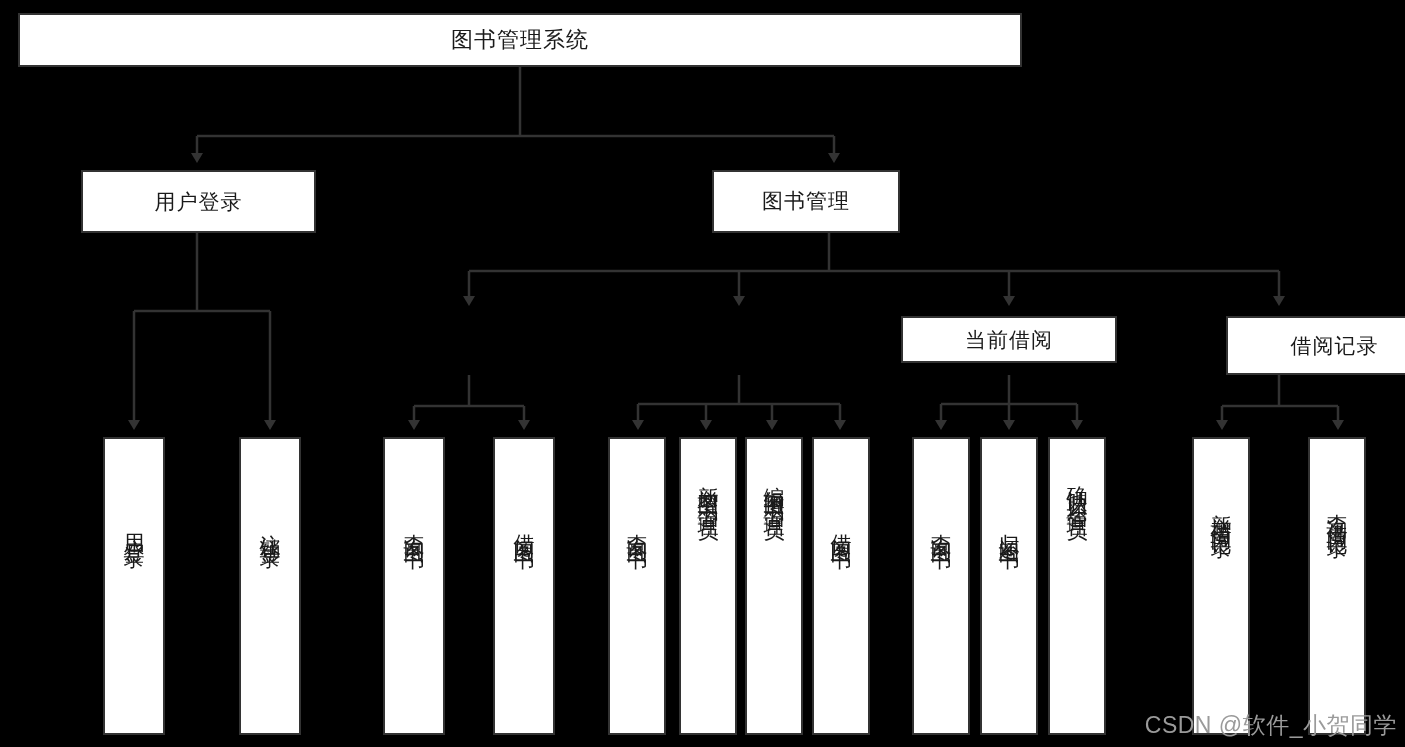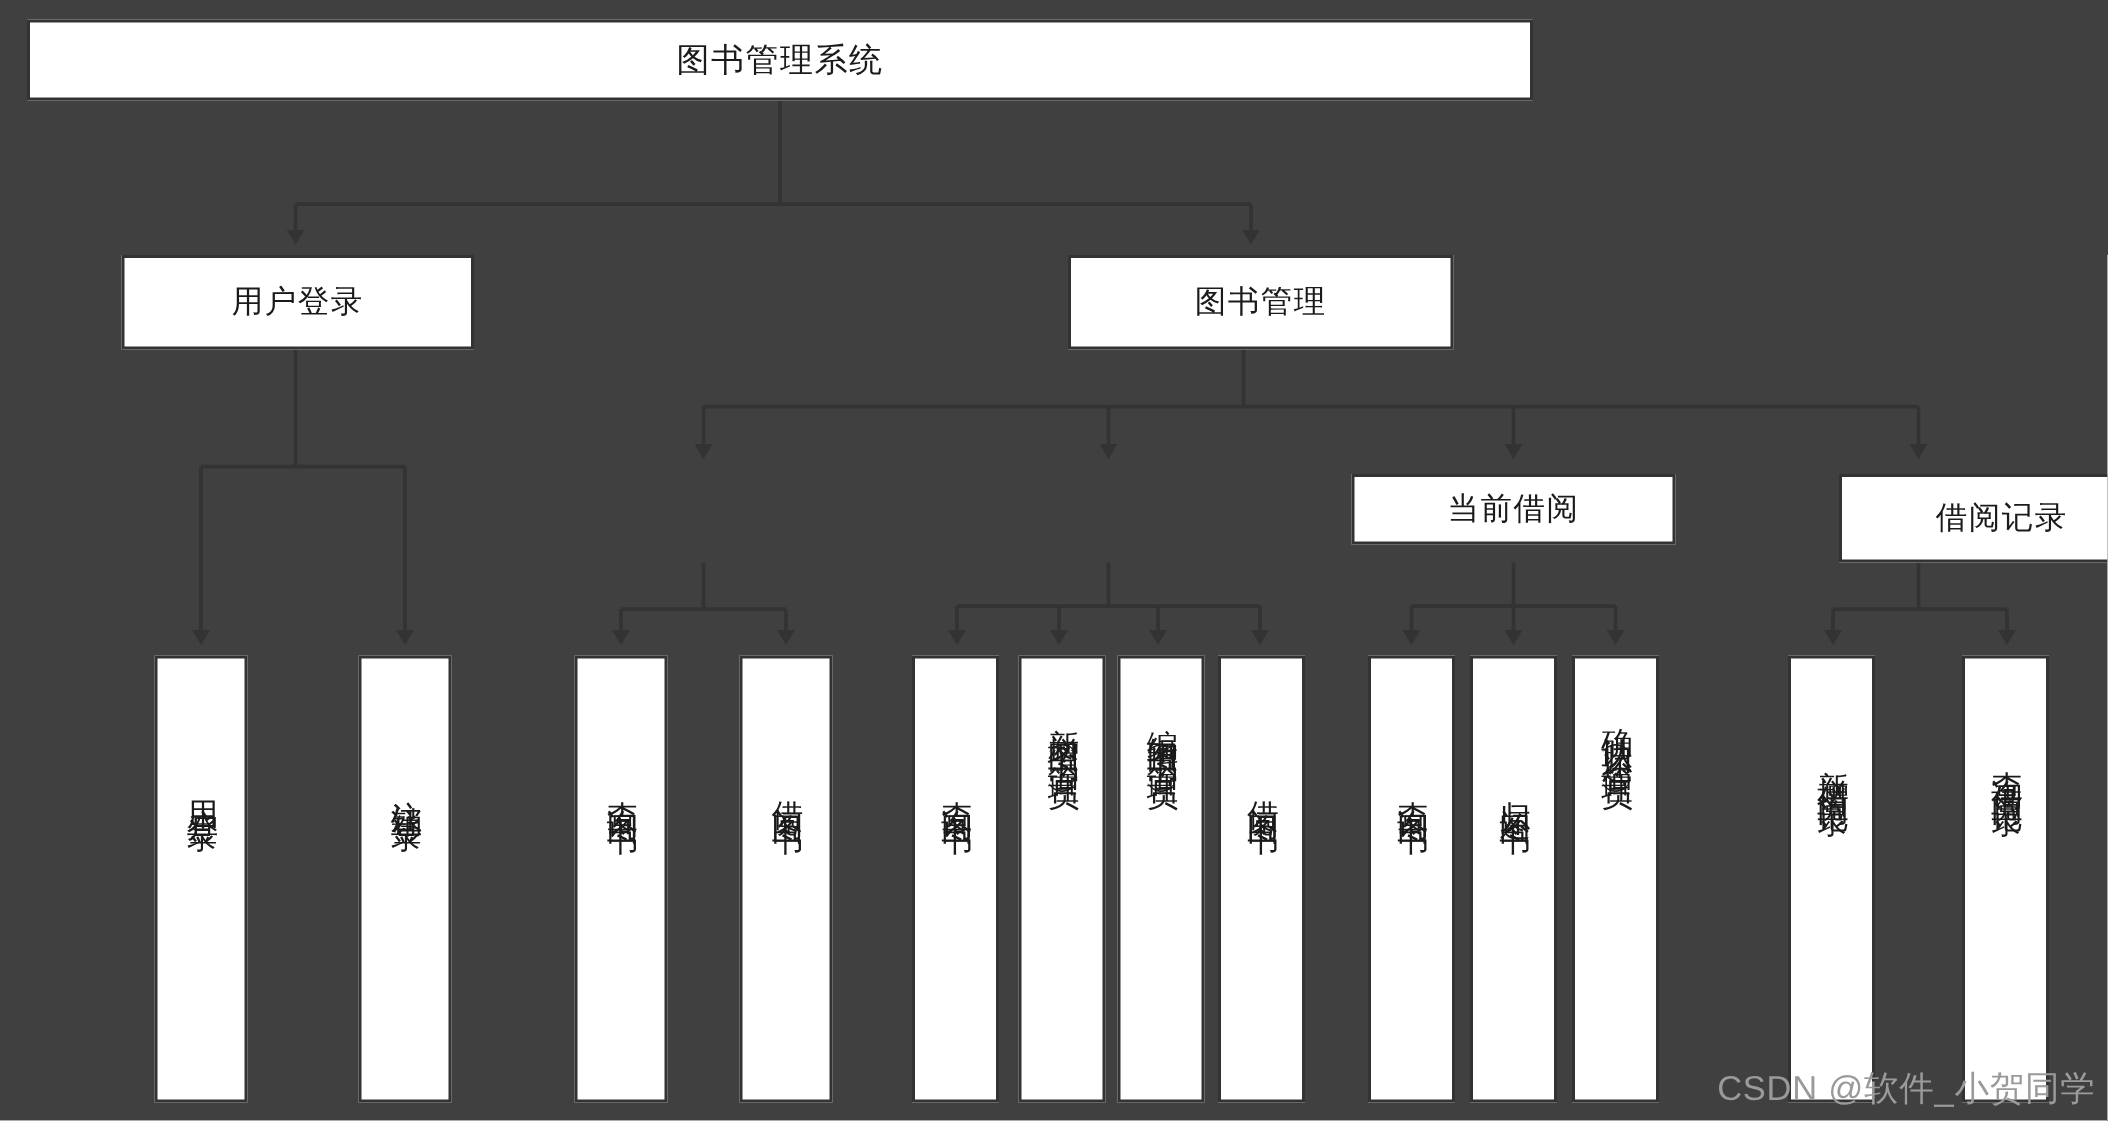--- a/index.html
+++ b/index.html
@@ -7,21 +7,21 @@
     padding: 0;
     background: #ffffff;
   }
   body {
     font-family: "Liberation Sans", "DejaVu Sans", sans-serif;
   }
   #canvas {
     position: relative;
     width: 1405px;
     height: 747px;
-    background: #404040;
+    background: #000000;
     overflow: hidden;
   }
   #connectors {
     position: absolute;
     left: 0;
     top: 0;
     width: 1405px;
     height: 747px;
     pointer-events: none;
   }
@@ -133,21 +133,21 @@
     </g>
   </svg>
 
   <div class="node horiz root" style="left:18px; top:13px; width:1004px; height:54px;">
     <span>图书管理系统</span>
   </div>
 
   <div class="node horiz" style="left:81px; top:170px; width:235px; height:63px;">
     <span>用户登录</span>
   </div>
-  <div class="node horiz" style="left:712px; top:170px; width:257px; height:63px;font-family:Liberation Serif, serif;">
+  <div class="node horiz" style="left:712px; top:170px; width:188px; height:63px;font-family:Liberation Serif, serif;">
     <span>图书管理</span>
   </div>
 
   <div class="node horiz" style="left:901px; top:316px; width:216px; height:47px;">
     <span>当前借阅</span>
   </div>
   <div class="node horiz" style="left:1226px; top:316px; width:217px; height:59px;">
     <span>借阅记录</span>
   </div>
 

